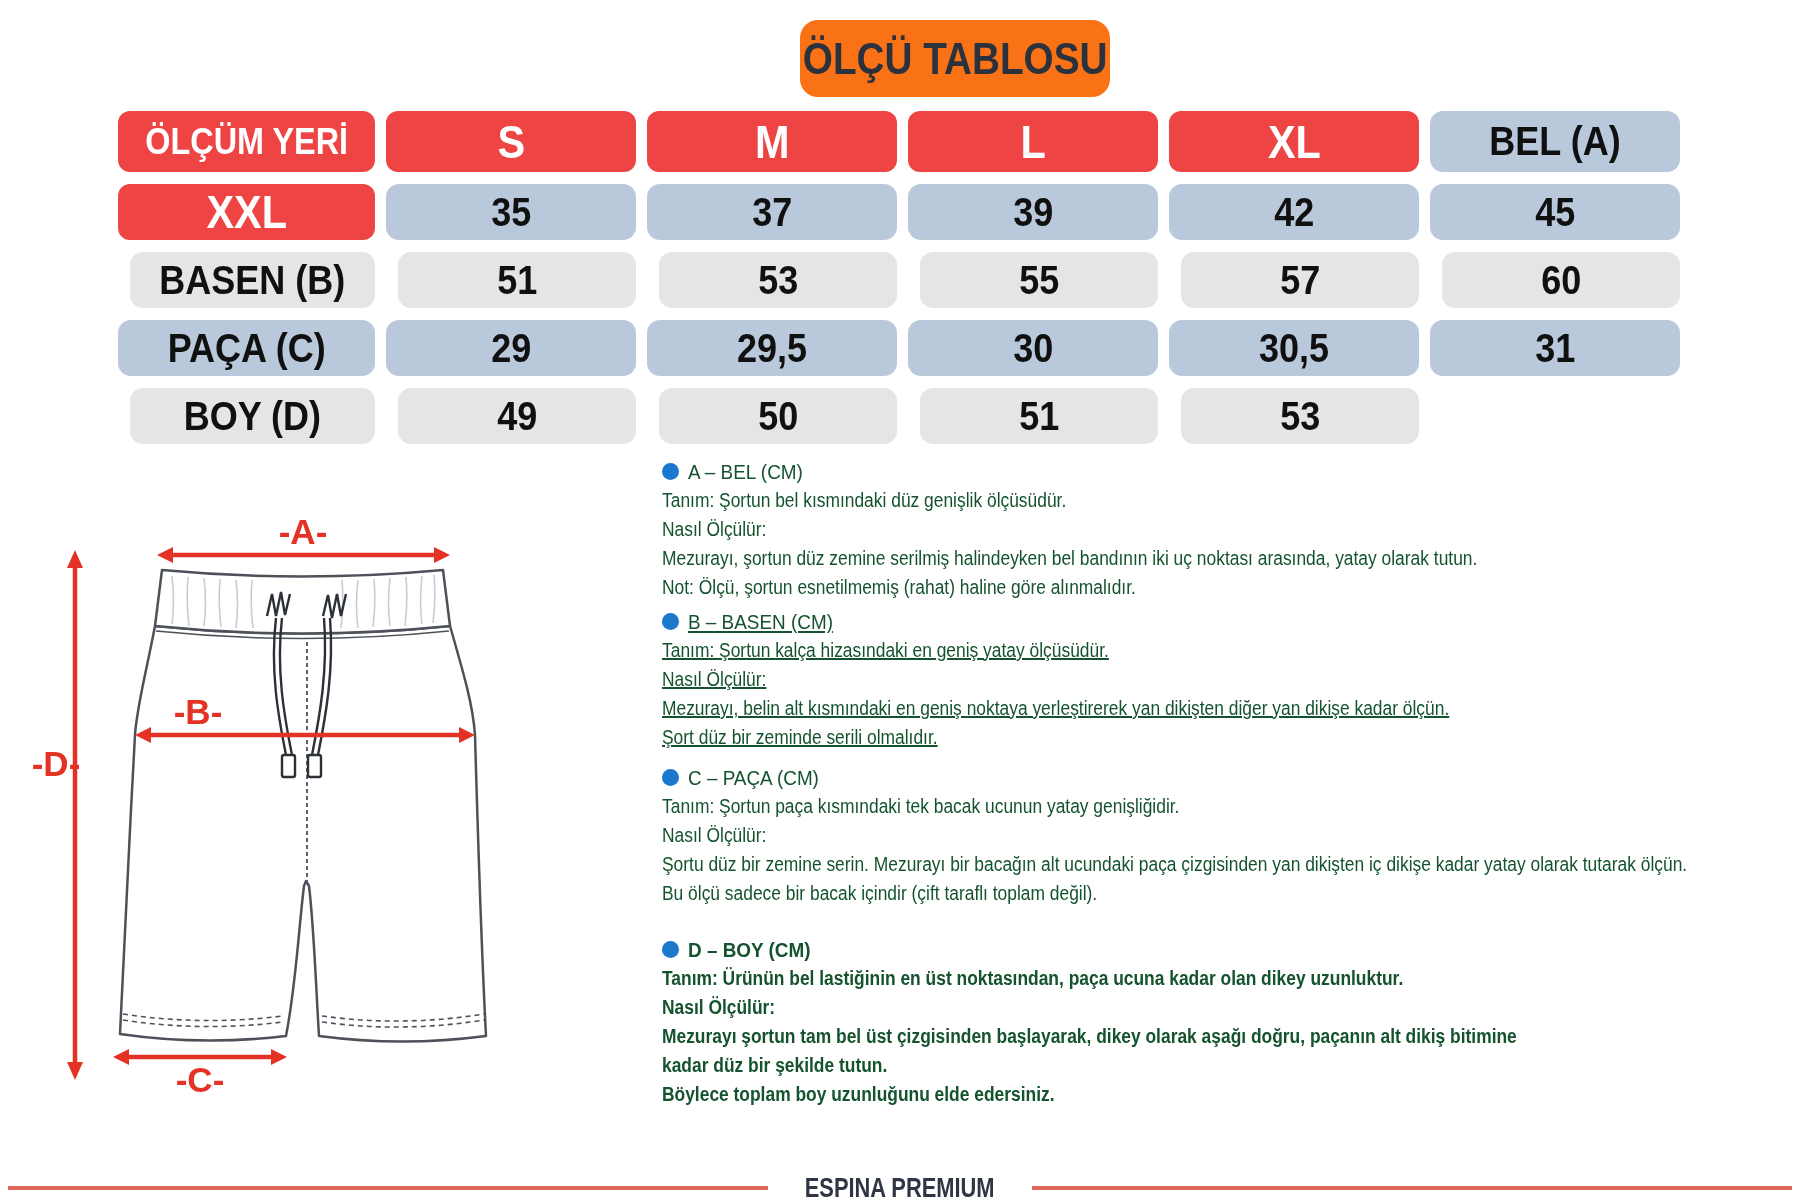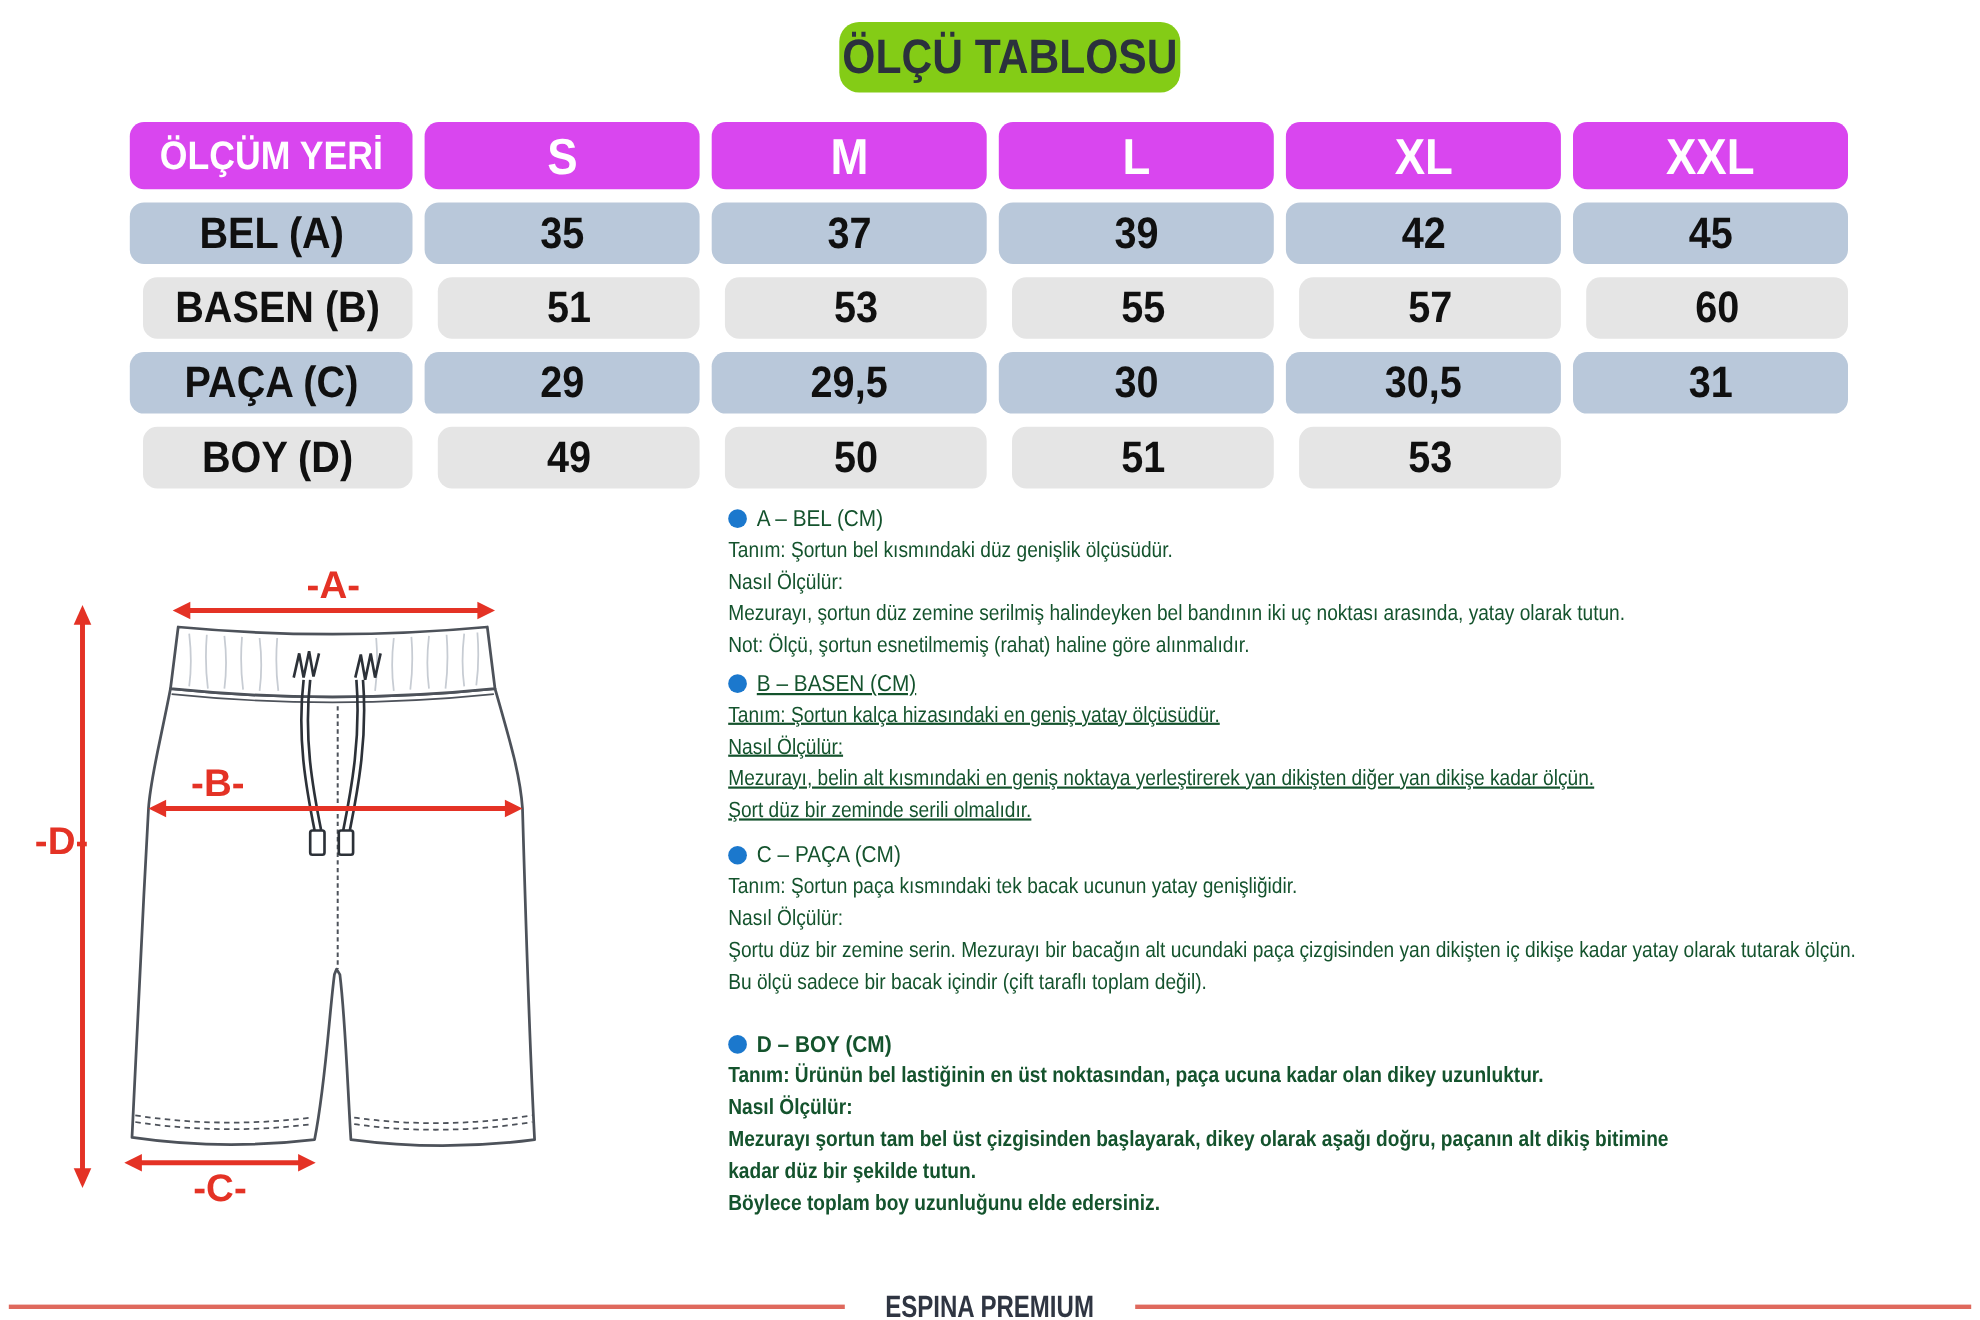--- a/index.html
+++ b/index.html
@@ -1,32 +1,32 @@
 <!DOCTYPE html>
 <html><head>
 <meta charset="utf-8">
 <style>
   html,body{margin:0;padding:0;background:#ffffff;}
   .page{position:relative;width:1800px;height:1200px;background:#ffffff;overflow:hidden;
         font-family:"Liberation Sans","DejaVu Sans",sans-serif;}
 
   
-  .title-badge{position:absolute;left:763px;top:20px;width:310px;height:64px;
-      background:#84cc16;border-radius:18px;display:flex;align-items:center;justify-content:center;}
+  .title-badge{position:absolute;left:800px;top:20px;width:310px;height:77px;
+      background:#f97316;border-radius:18px;display:flex;align-items:center;justify-content:center;}
   .title-badge span{font-size:44px;font-weight:bold;color:#2b313d;letter-spacing:0px;
       transform:scaleX(0.88);white-space:nowrap;}
 
   
   .size-table{position:absolute;left:118px;top:111px;display:grid;
       grid-template-columns:257px repeat(5,250px);
       grid-template-rows:61px repeat(4,56px);
       column-gap:11px;row-gap:12px;}
   .cell{border-radius:13px;display:flex;align-items:center;justify-content:center;}
   .cell span{white-space:nowrap;transform:scaleX(0.9);}
-  .cell.head{background:#d946ef;}
+  .cell.head{background:#ef4444;border-radius:12px;}
   .cell.head span{color:#ffffff;font-weight:bold;font-size:46px;}
   .cell.head.corner span{font-size:36px;}
   .cell.dark{background:#b9c8da;}
   .cell.light{background:#e5e5e5;margin-left:12px;}
   .cell.body span{color:#101010;font-weight:bold;font-size:40px;}
 
   
   .notes{position:absolute;left:662px;top:446px;width:1138px;color:#14532d;}
   .section{margin:0;}
   .sec-a{margin-top:11px;} .sec-b{margin-top:5px;text-decoration:underline;} .sec-c{margin-top:11px;} .sec-d{margin-top:27px;font-weight:bold;}
@@ -63,25 +63,25 @@
       </div>
       <div class="cell head">
         <span>M</span>
       </div>
       <div class="cell head">
         <span>L</span>
       </div>
       <div class="cell head">
         <span>XL</span>
       </div>
+      <div class="cell body dark">
+        <span>BEL (A)</span>
+      </div>
       <div class="cell head">
         <span>XXL</span>
-      </div>
-      <div class="cell body dark">
-        <span>BEL (A)</span>
       </div>
       <div class="cell body dark">
         <span>35</span>
       </div>
       <div class="cell body dark">
         <span>37</span>
       </div>
       <div class="cell body dark">
         <span>39</span>
       </div>

